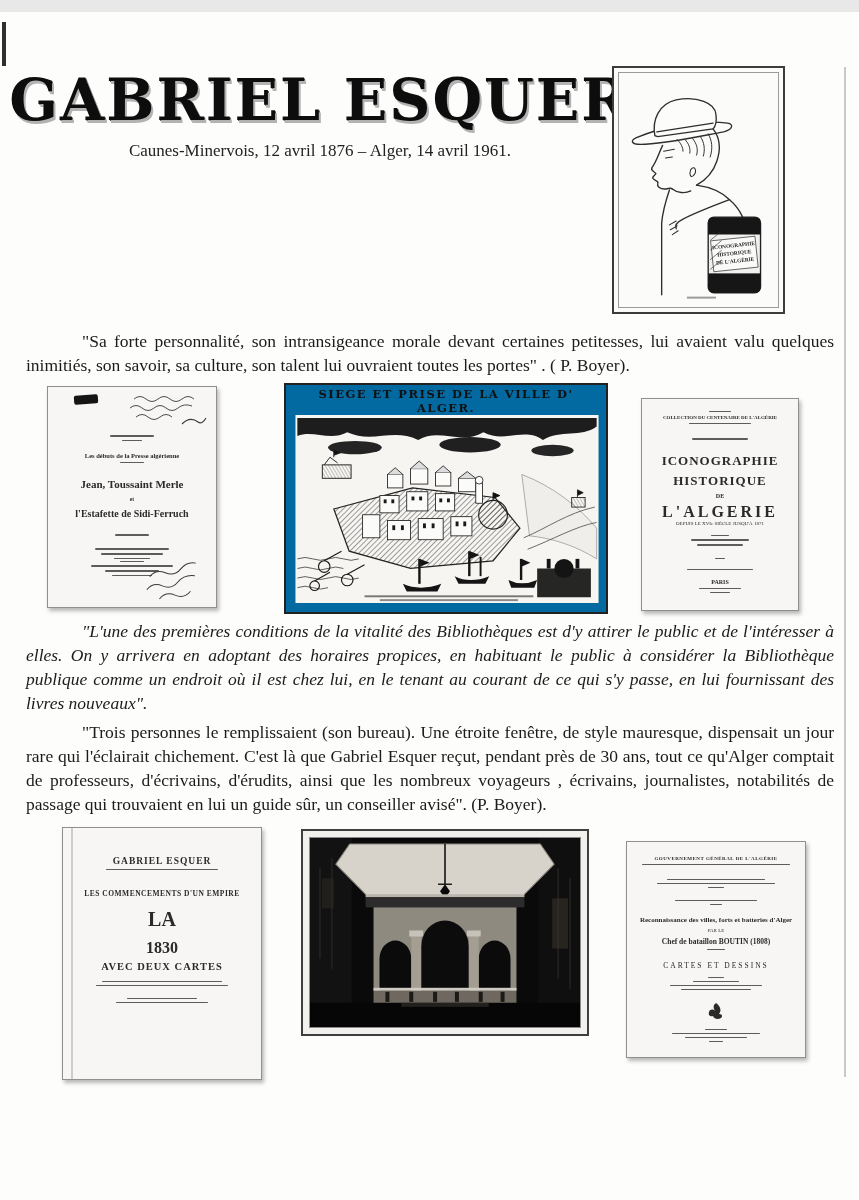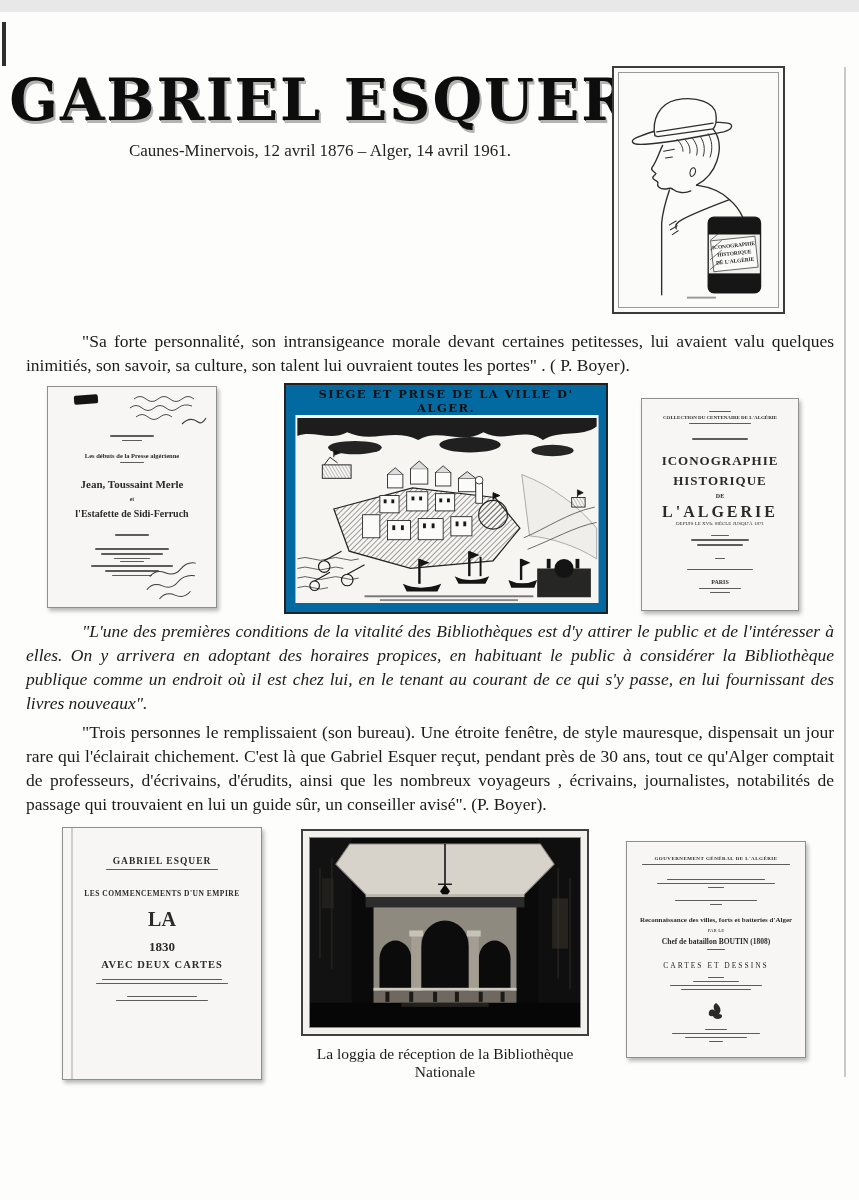--- a/index.html
+++ b/index.html
@@ -305,21 +305,21 @@
     <div class="abs" style="left:8px; top:0; width:2px; height:100%; background:#cfcdc9"></div>
     <div style="margin-top:28px">
       <span class="tp" style="font-size:9.5px; letter-spacing:1px">GABRIEL ESQUER</span>
       <i class="bar thin" style="width:112px"></i>
       <div class="sp16"></div>
       <span class="tp" style="font-size:7.5px; letter-spacing:.5px">LES COMMENCEMENTS D'UN EMPIRE</span>
       <div class="sp10"></div>
       <span class="tp" style="font-size:20px">LA</span>
       <div class="sp4"></div>
       <div class="sp4"></div>
-      <span class="tp" style="font-size:13px">1830</span>
+      <span class="tp" style="font-size:16px">1830</span>
       <div class="sp4"></div>
       <span class="tp" style="font-size:10.5px; letter-spacing:1px">AVEC DEUX CARTES</span>
       <div class="sp6"></div>
       <i class="bar thin" style="width:120px"></i>
       <i class="bar thin" style="width:132px"></i>
       <div class="sp6"></div>
       <i class="bar thin" style="width:70px"></i>
       <i class="bar thin" style="width:92px"></i>
     </div>
   </div>
@@ -365,21 +365,20 @@
           <rect x="124" y="153" width="4" height="10"></rect>
             <rect x="146" y="153" width="4" height="10"></rect>
           <rect x="170" y="153" width="4" height="10"></rect>
             <rect x="192" y="153" width="4" height="10"></rect>
         </g>
         <rect x="0" y="164" width="272" height="24" fill="#060606"></rect>
         <rect x="92" y="164" width="88" height="4" fill="#23211d"></rect>
       </svg>
     </div>
   </div>
-  <div class="abs caption">La loggia de réception de la Bibliothèque Nationale</div>
 
   <div class="abs cover cover-d">
     <div style="margin-top:14px">
       <span class="tp" style="font-size:5px; letter-spacing:.5px">GOUVERNEMENT GÉNÉRAL DE L'ALGÉRIE</span>
       <i class="bar thin" style="width:148px"></i>
       <div class="sp8"></div>
       <i class="bar thin" style="width:98px"></i>
       <i class="bar thin" style="width:118px"></i>
       <i class="bar thin" style="width:16px"></i>
       <div class="sp6"></div>

